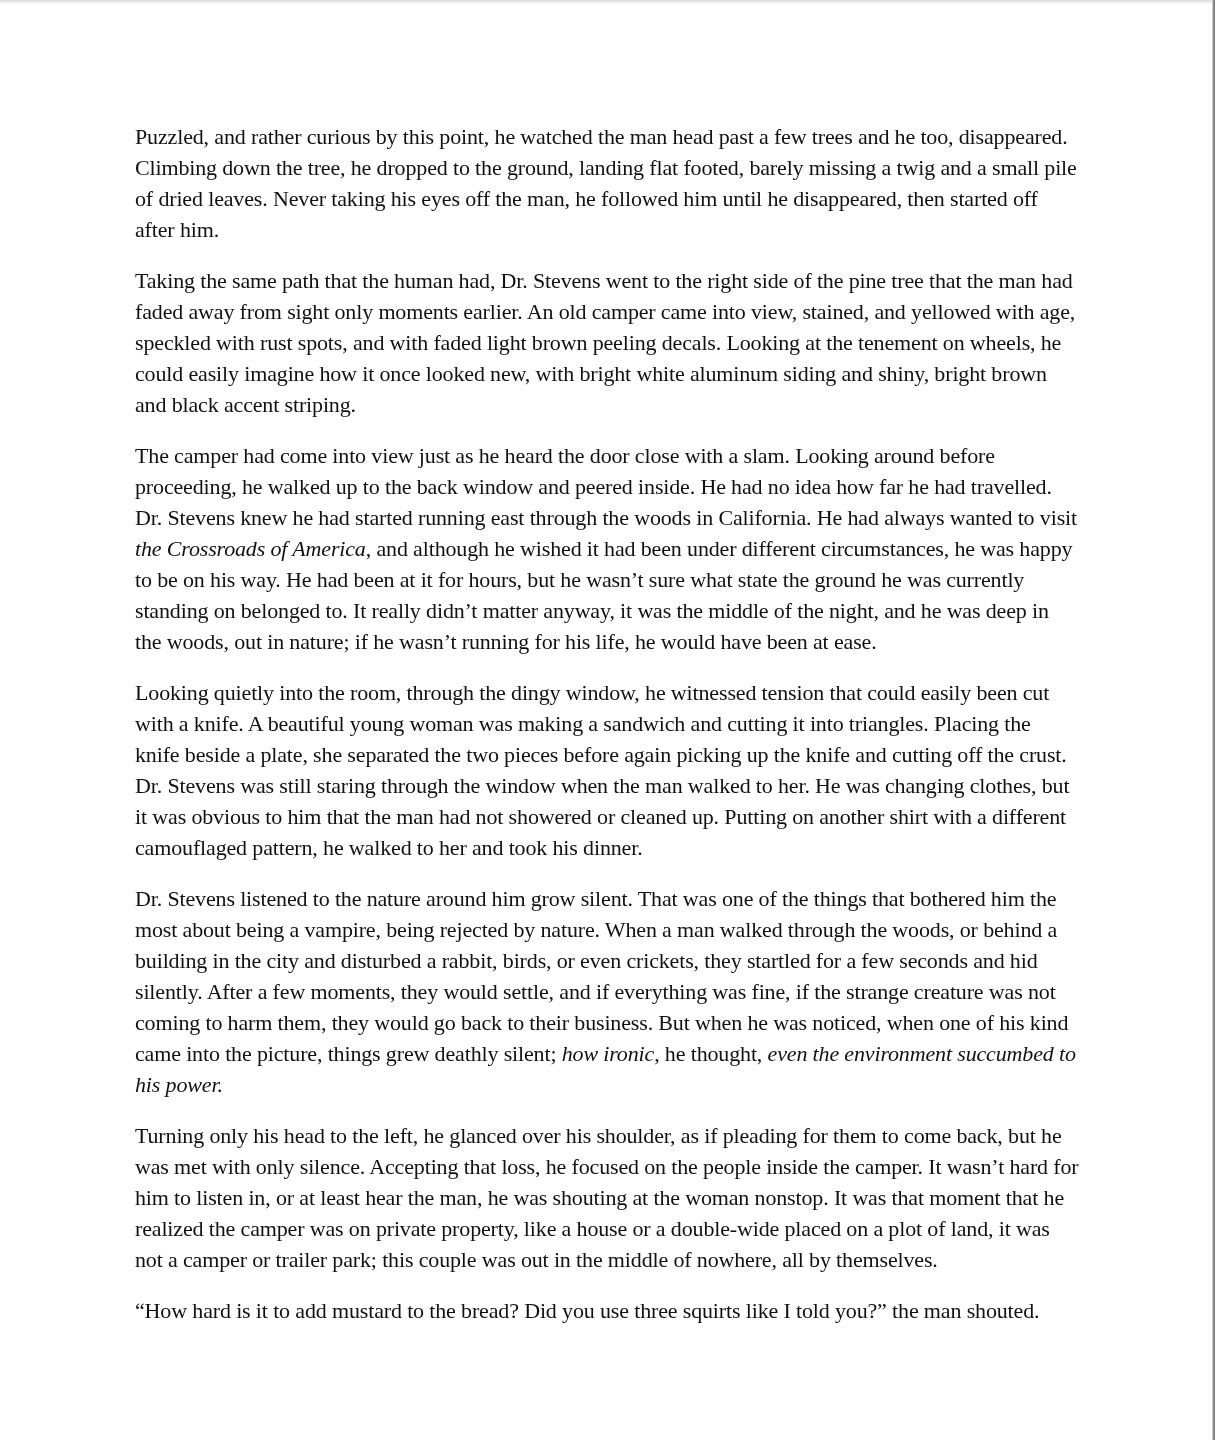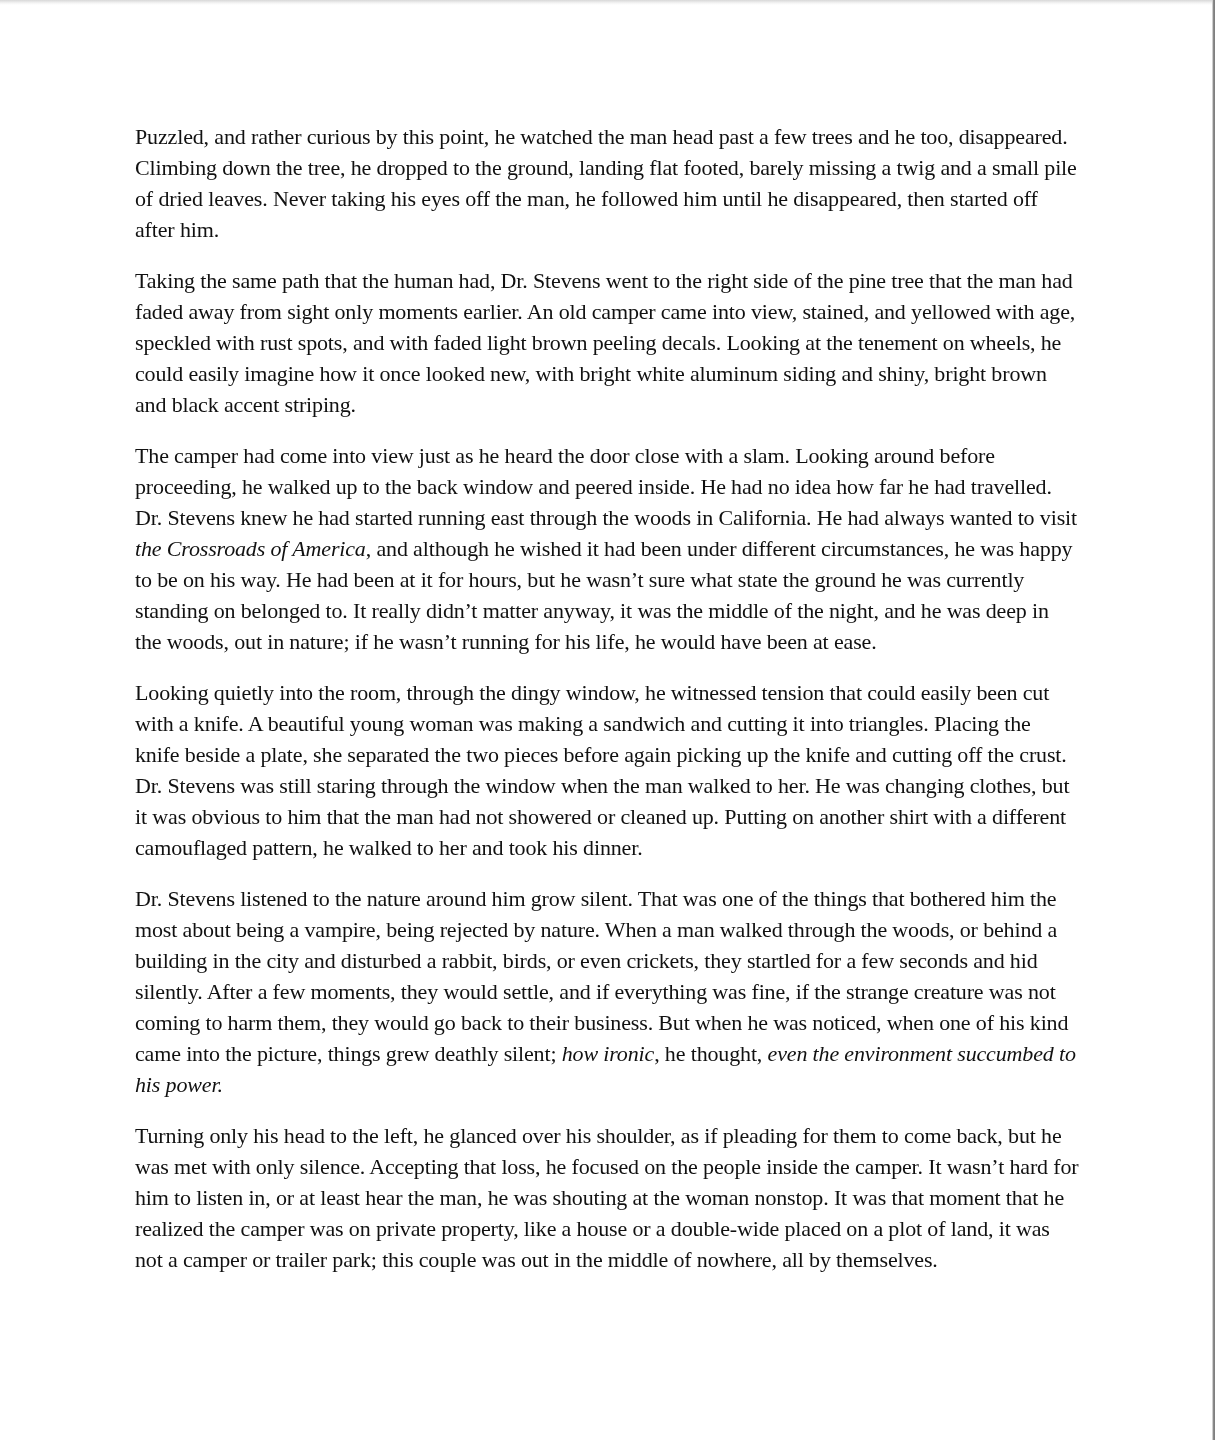--- a/index.html
+++ b/index.html
@@ -38,13 +38,16 @@
     <span>Taking the same path that the human had, Dr. Stevens went to the right side of the pine tree that the man had faded away from sight only moments earlier. An old camper came into view, stained, and yellowed with age, speckled with rust spots, and with faded light brown peeling decals. Looking at the tenement on wheels, he could easily imagine how it once looked new, with bright white aluminum siding and shiny, bright brown and black accent striping.</span>
   </p>
   <p><span>The camper had come into view just as he heard the door close with a slam. Looking around before proceeding, he walked up to the back window and peered inside. He had no idea how far he had travelled. Dr. Stevens knew he had started running east through the woods in California. He had always wanted to visit </span><em>the Crossroads of America</em><span>, and although he wished it had been under different circumstances, he was happy to be on his way. He had been at it for hours, but he wasn’t sure what state the ground he was currently standing on belonged to. It really didn’t matter anyway, it was the middle of the night, and he was deep in the woods, out in nature; if he wasn’t running for his life, he would have been at ease.</span></p>
   <p>
     <span>Looking quietly into the room, through the dingy window, he witnessed tension that could easily been cut with a knife. A beautiful young woman was making a sandwich and cutting it into triangles. Placing the knife beside a plate, she separated the two pieces before again picking up the knife and cutting off the crust. Dr. Stevens was still staring through the window when the man walked to her. He was changing clothes, but it was obvious to him that the man had not showered or cleaned up. Putting on another shirt with a different camouflaged pattern, he walked to her and took his dinner.</span>
   </p>
   <p><span>Dr. Stevens listened to the nature around him grow silent. That was one of the things that bothered him the most about being a vampire, being rejected by nature. When a man walked through the woods, or behind a building in the city and disturbed a rabbit, birds, or even crickets, they startled for a few seconds and hid silently. After a few moments, they would settle, and if everything was fine, if the strange creature was not coming to harm them, they would go back to their business. But when he was noticed, when one of his kind came into the picture, things grew deathly silent; </span><em>how ironic</em><span>, he thought, </span><em>even the environment succumbed to his power.</em></p>
   <p>
     <span>Turning only his head to the left, he glanced over his shoulder, as if pleading for them to come back, but he was met with only silence. Accepting that loss, he focused on the people inside the camper. It wasn’t hard for him to listen in, or at least hear the man, he was shouting at the woman nonstop. It was that moment that he realized the camper was on private property, like a house or a double-wide placed on a plot of land, it was not a camper or trailer park; this couple was out in the middle of nowhere, all by themselves.</span>
   </p>
+  <p>
+    <span>“How hard is it to add mustard to the bread? Did you use three squirts like I told you?” the man shouted.</span>
+  </p>
 </div>
 
 </body></html>

